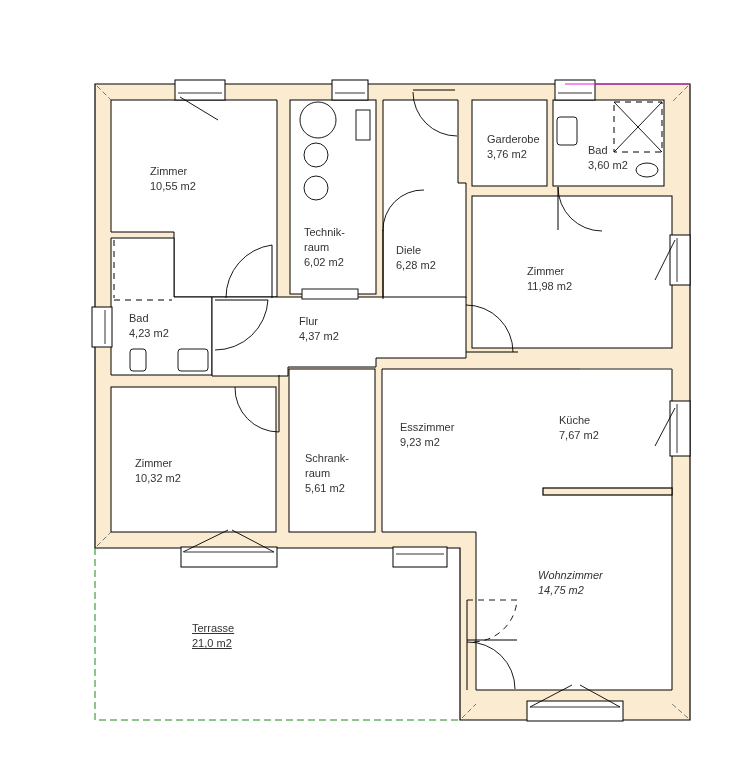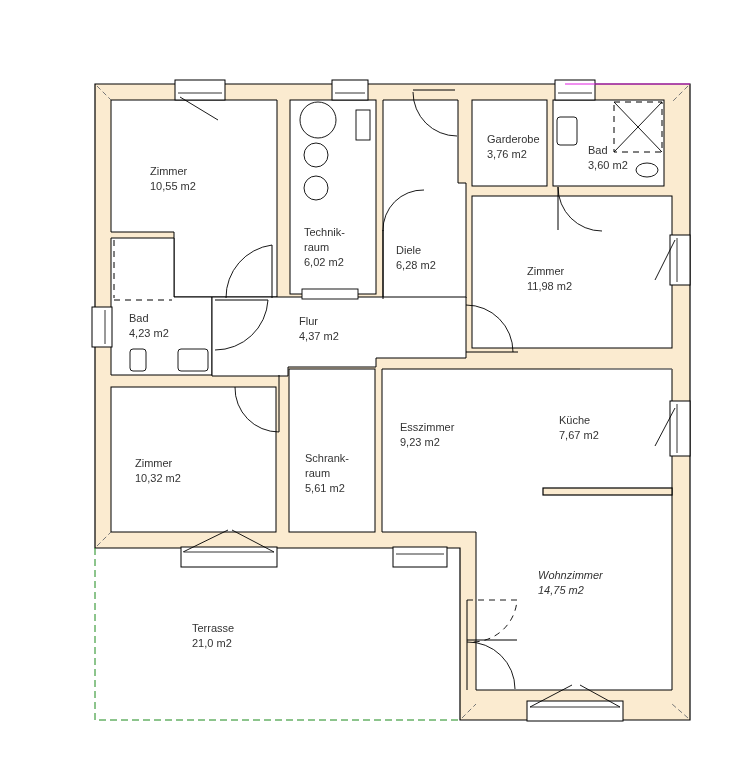--- a/index.html
+++ b/index.html
@@ -177,16 +177,16 @@
     <div>9,23 m2</div>
 </div>
 <div class="label" style="left:559px;top:413px;">
   <div>Küche</div>
     <div>7,67 m2</div>
 </div>
 <div class="label" style="left:538px;top:568px;font-style:italic;">
   <div>Wohnzimmer</div>
     <div>14,75 m2</div>
 </div>
-<div class="label" style="left:192px;top:621px;">
+<div class="label" style="left:192px;top:621px;text-decoration:underline;">
   <div>Terrasse</div>
     <div>21,0 m2</div>
 </div>
 
 </body></html>

